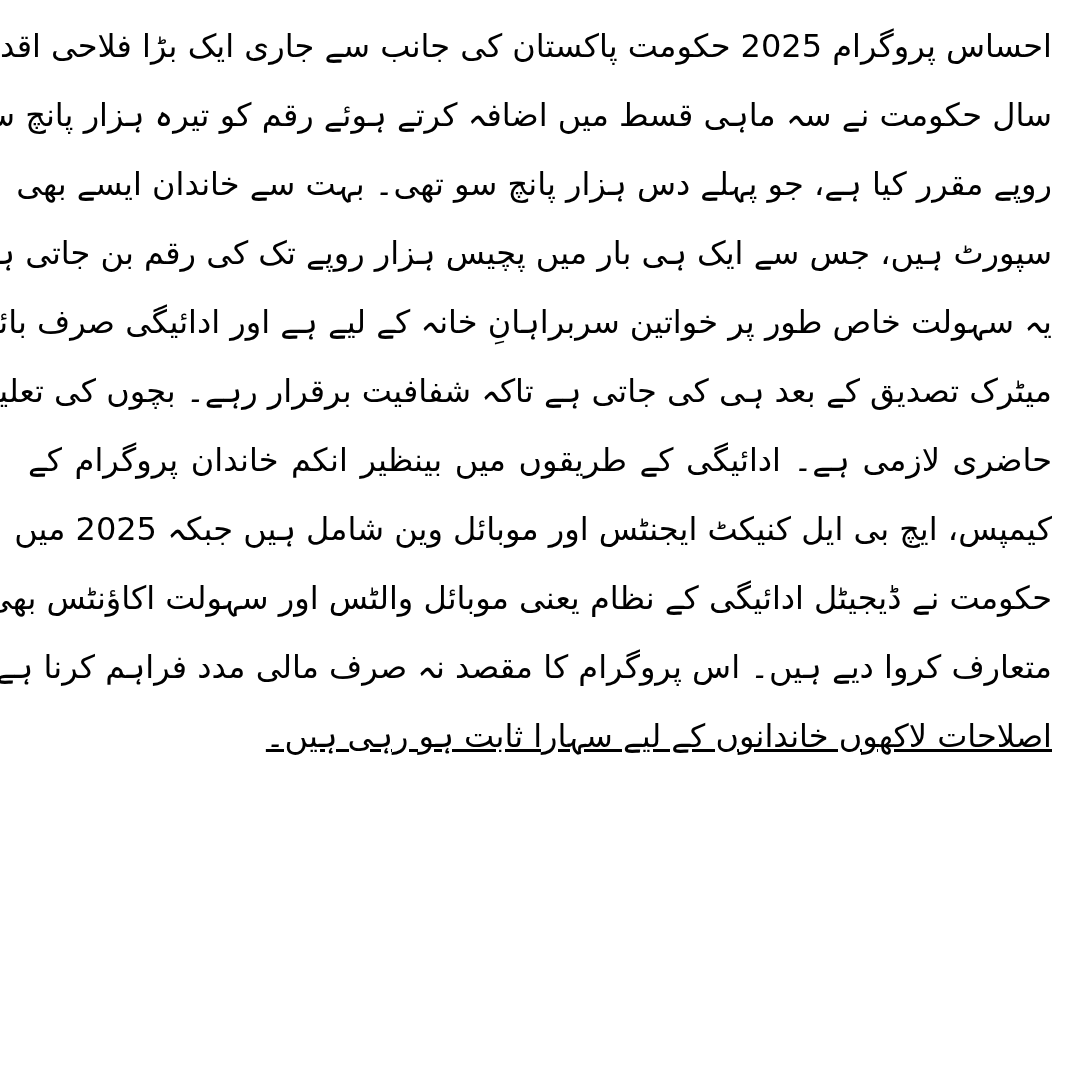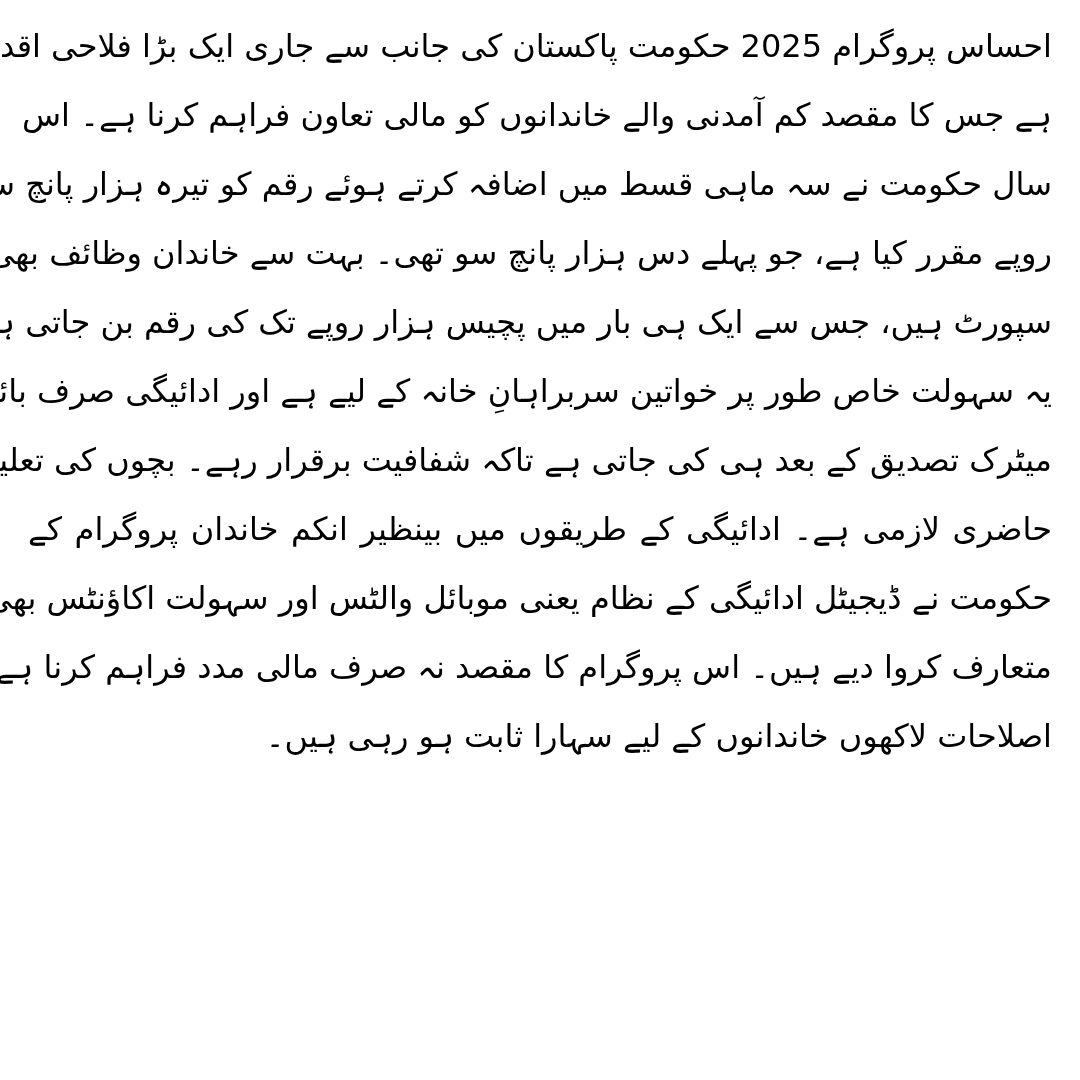--- a/index.html
+++ b/index.html
@@ -30,30 +30,31 @@
       direction: rtl;
       unicode-bidi: plaintext;
       text-align: justify;
       text-align-last: justify;
       white-space: nowrap;
       overflow: visible;
     }
     .urdu-line.last-line {
       text-align: right;
       text-align-last: right;
+      text-decoration: underline;
     }
   </style>
 </head>
 <body>
 
 <div class="page">
   <div class="urdu-line">احساس پروگرام 2025 حکومت پاکستان کی جانب سے جاری ایک بڑا فلاحی اقدام</div>
-  <div class="urdu-line">ہے جس کا مقصد کم آمدنی والے خاندانوں کو مالی تعاون فراہم کرنا ہے۔ اس</div>
   <div class="urdu-line">سال حکومت نے سہ ماہی قسط میں اضافہ کرتے ہوئے رقم کو تیرہ ہزار پانچ سو</div>
-  <div class="urdu-line">روپے مقرر کیا ہے، جو پہلے دس ہزار پانچ سو تھی۔ بہت سے خاندان وظائف بھی</div>
+  <div class="urdu-line">روپے مقرر کیا ہے، جو پہلے دس ہزار پانچ سو تھی۔ بہت سے خاندان ایسے بھی</div>
   <div class="urdu-line">سپورٹ ہیں، جس سے ایک ہی بار میں پچیس ہزار روپے تک کی رقم بن جاتی ہے۔</div>
   <div class="urdu-line">یہ سہولت خاص طور پر خواتین سربراہانِ خانہ کے لیے ہے اور ادائیگی صرف بائیو</div>
   <div class="urdu-line">میٹرک تصدیق کے بعد ہی کی جاتی ہے تاکہ شفافیت برقرار رہے۔ بچوں کی تعلیم</div>
   <div class="urdu-line">حاضری لازمی ہے۔ ادائیگی کے طریقوں میں بینظیر انکم خاندان پروگرام کے</div>
+  <div class="urdu-line">کیمپس، ایچ بی ایل کنیکٹ ایجنٹس اور موبائل وین شامل ہیں جبکہ 2025 میں</div>
   <div class="urdu-line">حکومت نے ڈیجیٹل ادائیگی کے نظام یعنی موبائل والٹس اور سہولت اکاؤنٹس بھی</div>
   <div class="urdu-line">متعارف کروا دیے ہیں۔ اس پروگرام کا مقصد نہ صرف مالی مدد فراہم کرنا ہے بلکہ</div>
   <div class="urdu-line last-line">اصلاحات لاکھوں خاندانوں کے لیے سہارا ثابت ہو رہی ہیں۔</div>
 </div>
 
 </body></html>

